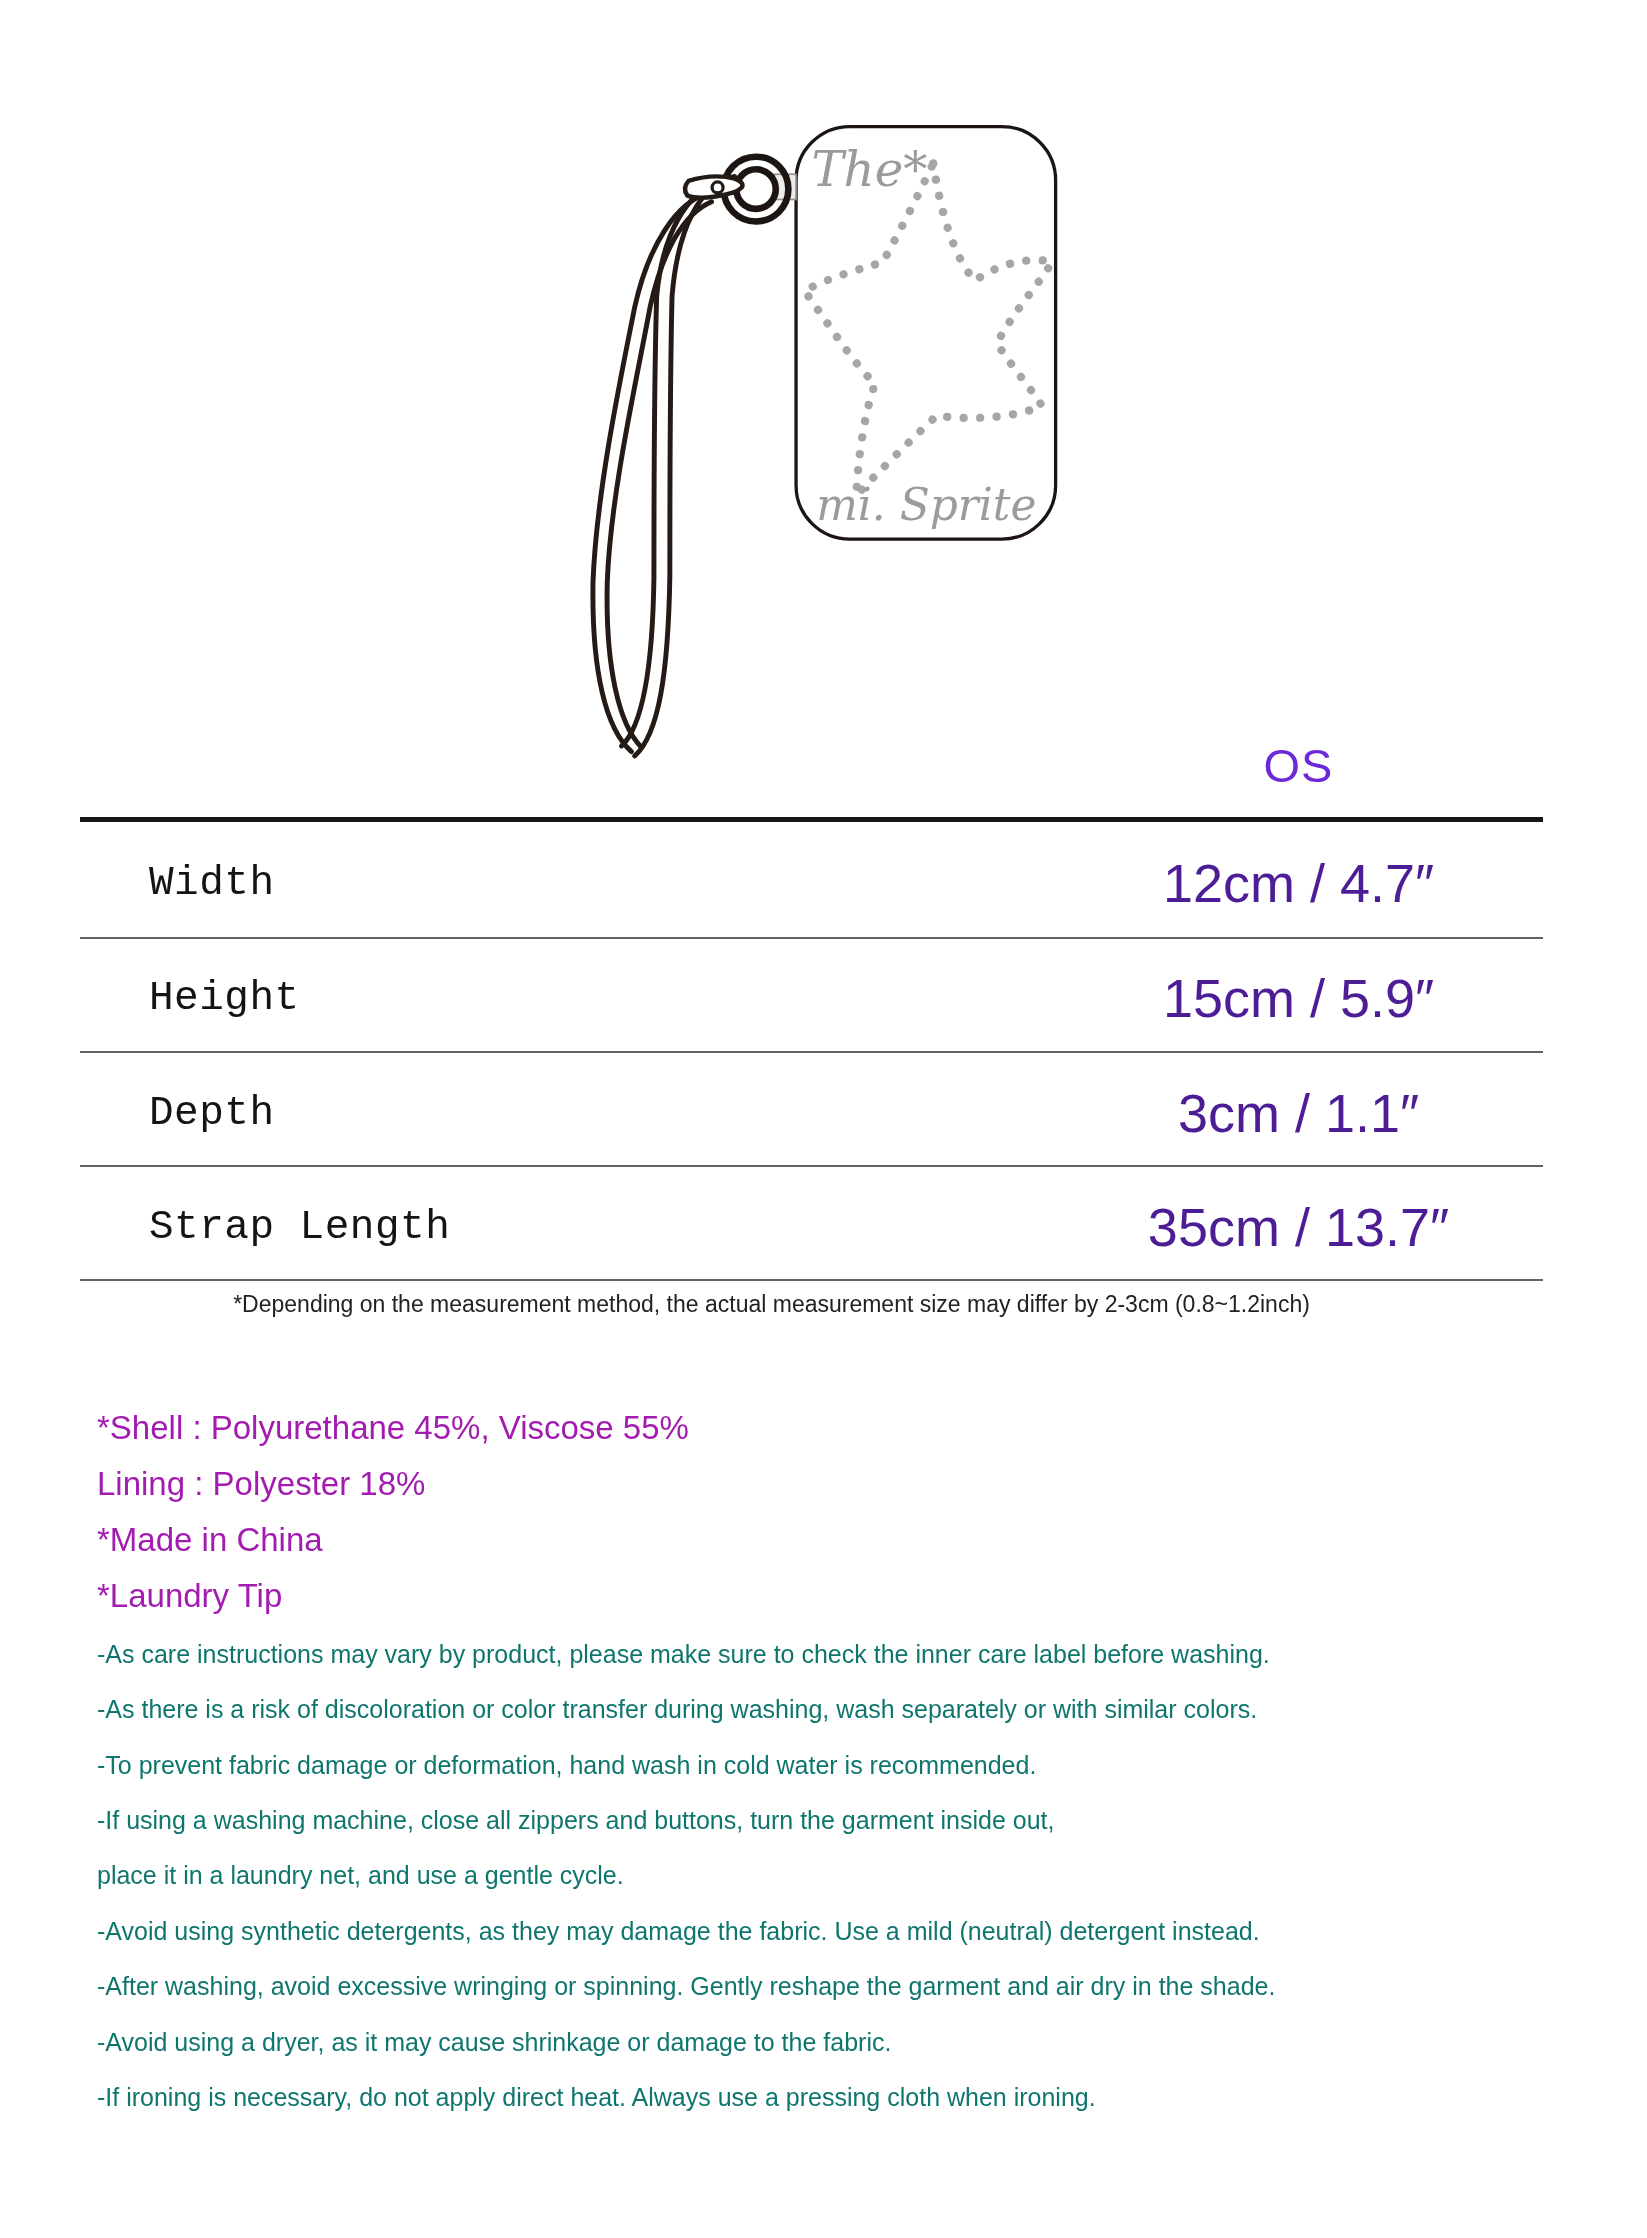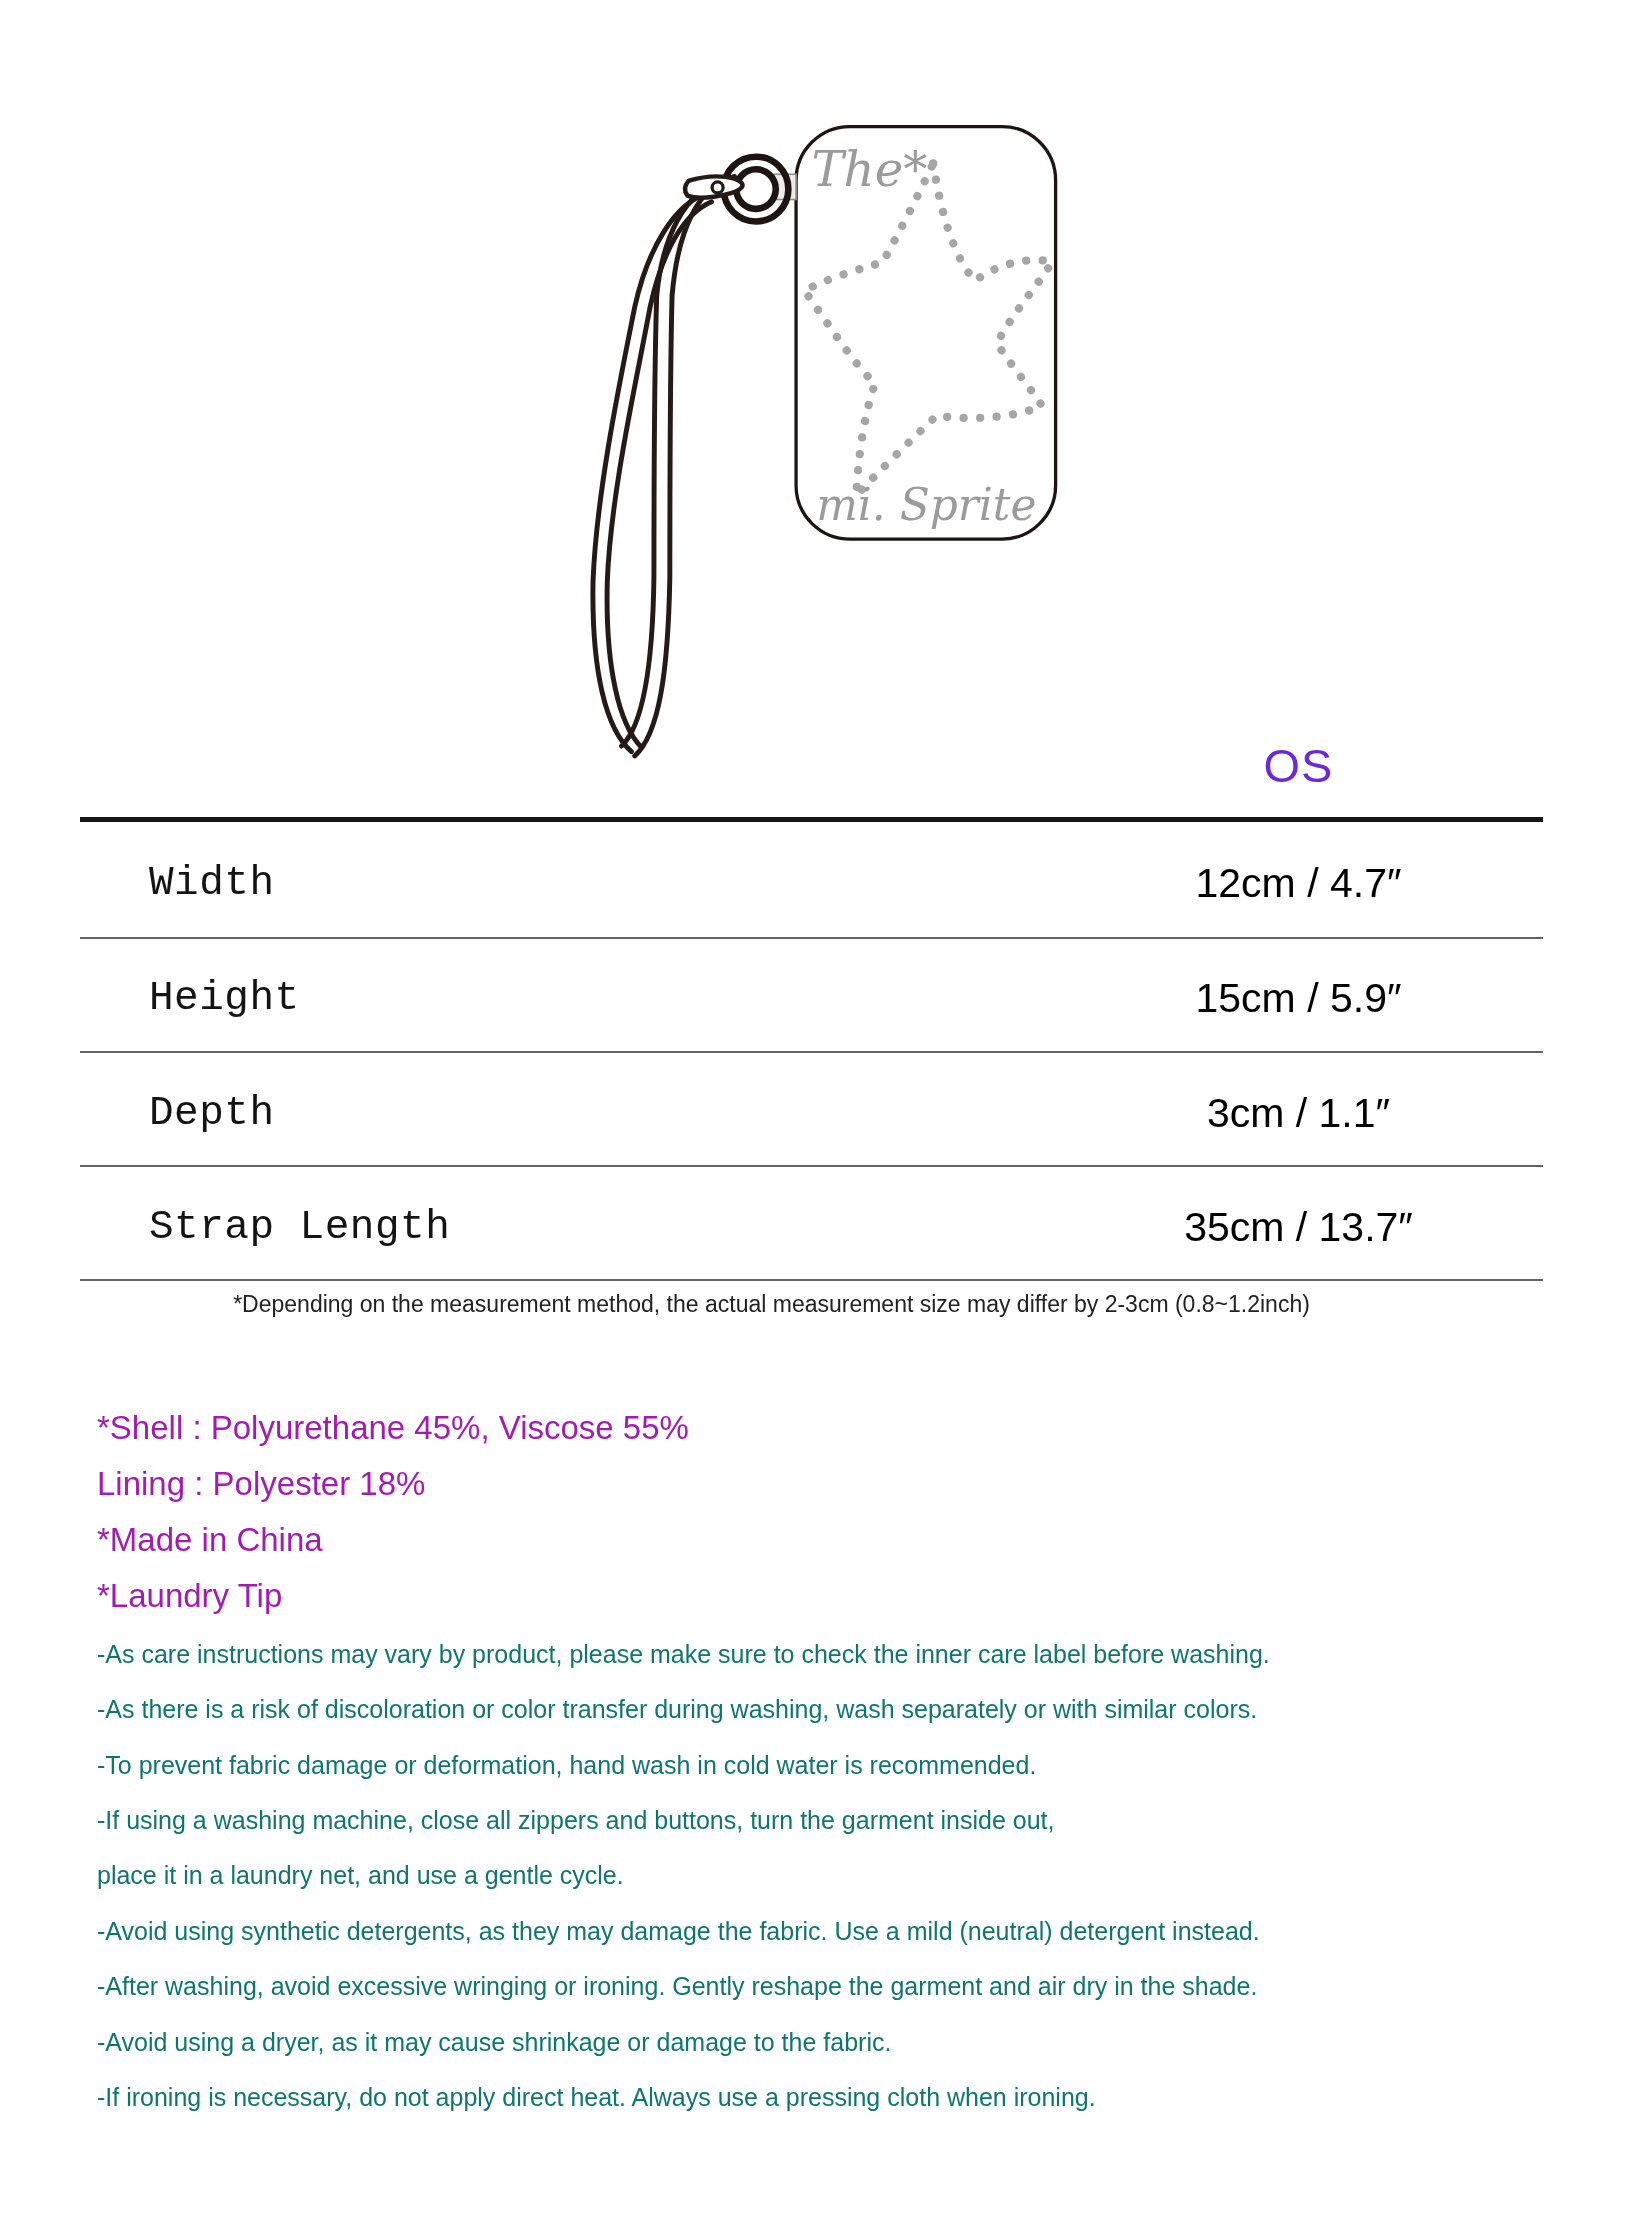--- a/index.html
+++ b/index.html
@@ -8,21 +8,21 @@
     font-family:"Liberation Sans", sans-serif;color:#1c1c1c;overflow:hidden;
   }
   .abs{position:absolute;}
   
   .os-header{left:1079px;top:742px;width:439px;text-align:center;
     font-size:47px;line-height:47px;letter-spacing:1.1px;color:#6d28d9;}
   .rule{left:80px;width:1463px;background:#161616;}
   .rule-thick{top:817px;height:5px;}
   .rule-thin{height:1.6px;background:#646464;}
   .row-label{left:149px;font-size:41px;line-height:41px;letter-spacing:0.5px;color:#141414;font-family:Liberation Mono, monospace;}
-  .row-value{left:1079px;width:439px;text-align:center;font-size:41px;line-height:41px;color:#000000;}
+  .row-value{left:1079px;width:439px;text-align:center;font-size:54px;line-height:41px;color:#4c1d95;}
   .chart-note{left:0px;top:1291px;width:1543px;text-align:center;
     font-size:23px;line-height:26px;color:#222;}
   
   .detail-line{left:97px;font-size:33px;line-height:36px;color:#a21caf;}
   .tip-line{left:97px;font-size:25px;line-height:28.6px;color:#0f766e;}
   
   .illo{left:571px;top:115px;}
 </style>
 </head>
 <body>
@@ -104,16 +104,16 @@
 <div class="abs detail-line" style="top:1466px">Lining : Polyester 18%</div>
 <div class="abs detail-line" style="top:1522px">*Made in China</div>
 <div class="abs detail-line" style="top:1578px">*Laundry Tip</div>
 
 <div class="abs tip-line" style="top:1640px">-As care instructions may vary by product, please make sure to check the inner care label before washing.</div>
 <div class="abs tip-line" style="top:1695px">-As there is a risk of discoloration or color transfer during washing, wash separately or with similar colors.</div>
 <div class="abs tip-line" style="top:1751px">-To prevent fabric damage or deformation, hand wash in cold water is recommended.</div>
 <div class="abs tip-line" style="top:1806px">-If using a washing machine, close all zippers and buttons, turn the garment inside out,</div>
 <div class="abs tip-line" style="top:1861px">place it in a laundry net, and use a gentle cycle.</div>
 <div class="abs tip-line" style="top:1917px">-Avoid using synthetic detergents, as they may damage the fabric. Use a mild (neutral) detergent instead.</div>
-<div class="abs tip-line" style="top:1972px">-After washing, avoid excessive wringing or ironing. Gently reshape the garment and air dry in the shade.</div>
+<div class="abs tip-line" style="top:1972px">-After washing, avoid excessive wringing or spinning. Gently reshape the garment and air dry in the shade.</div>
 <div class="abs tip-line" style="top:2028px">-Avoid using a dryer, as it may cause shrinkage or damage to the fabric.</div>
 <div class="abs tip-line" style="top:2083px">-If ironing is necessary, do not apply direct heat. Always use a pressing cloth when ironing.</div>
 
 
 </body></html>

